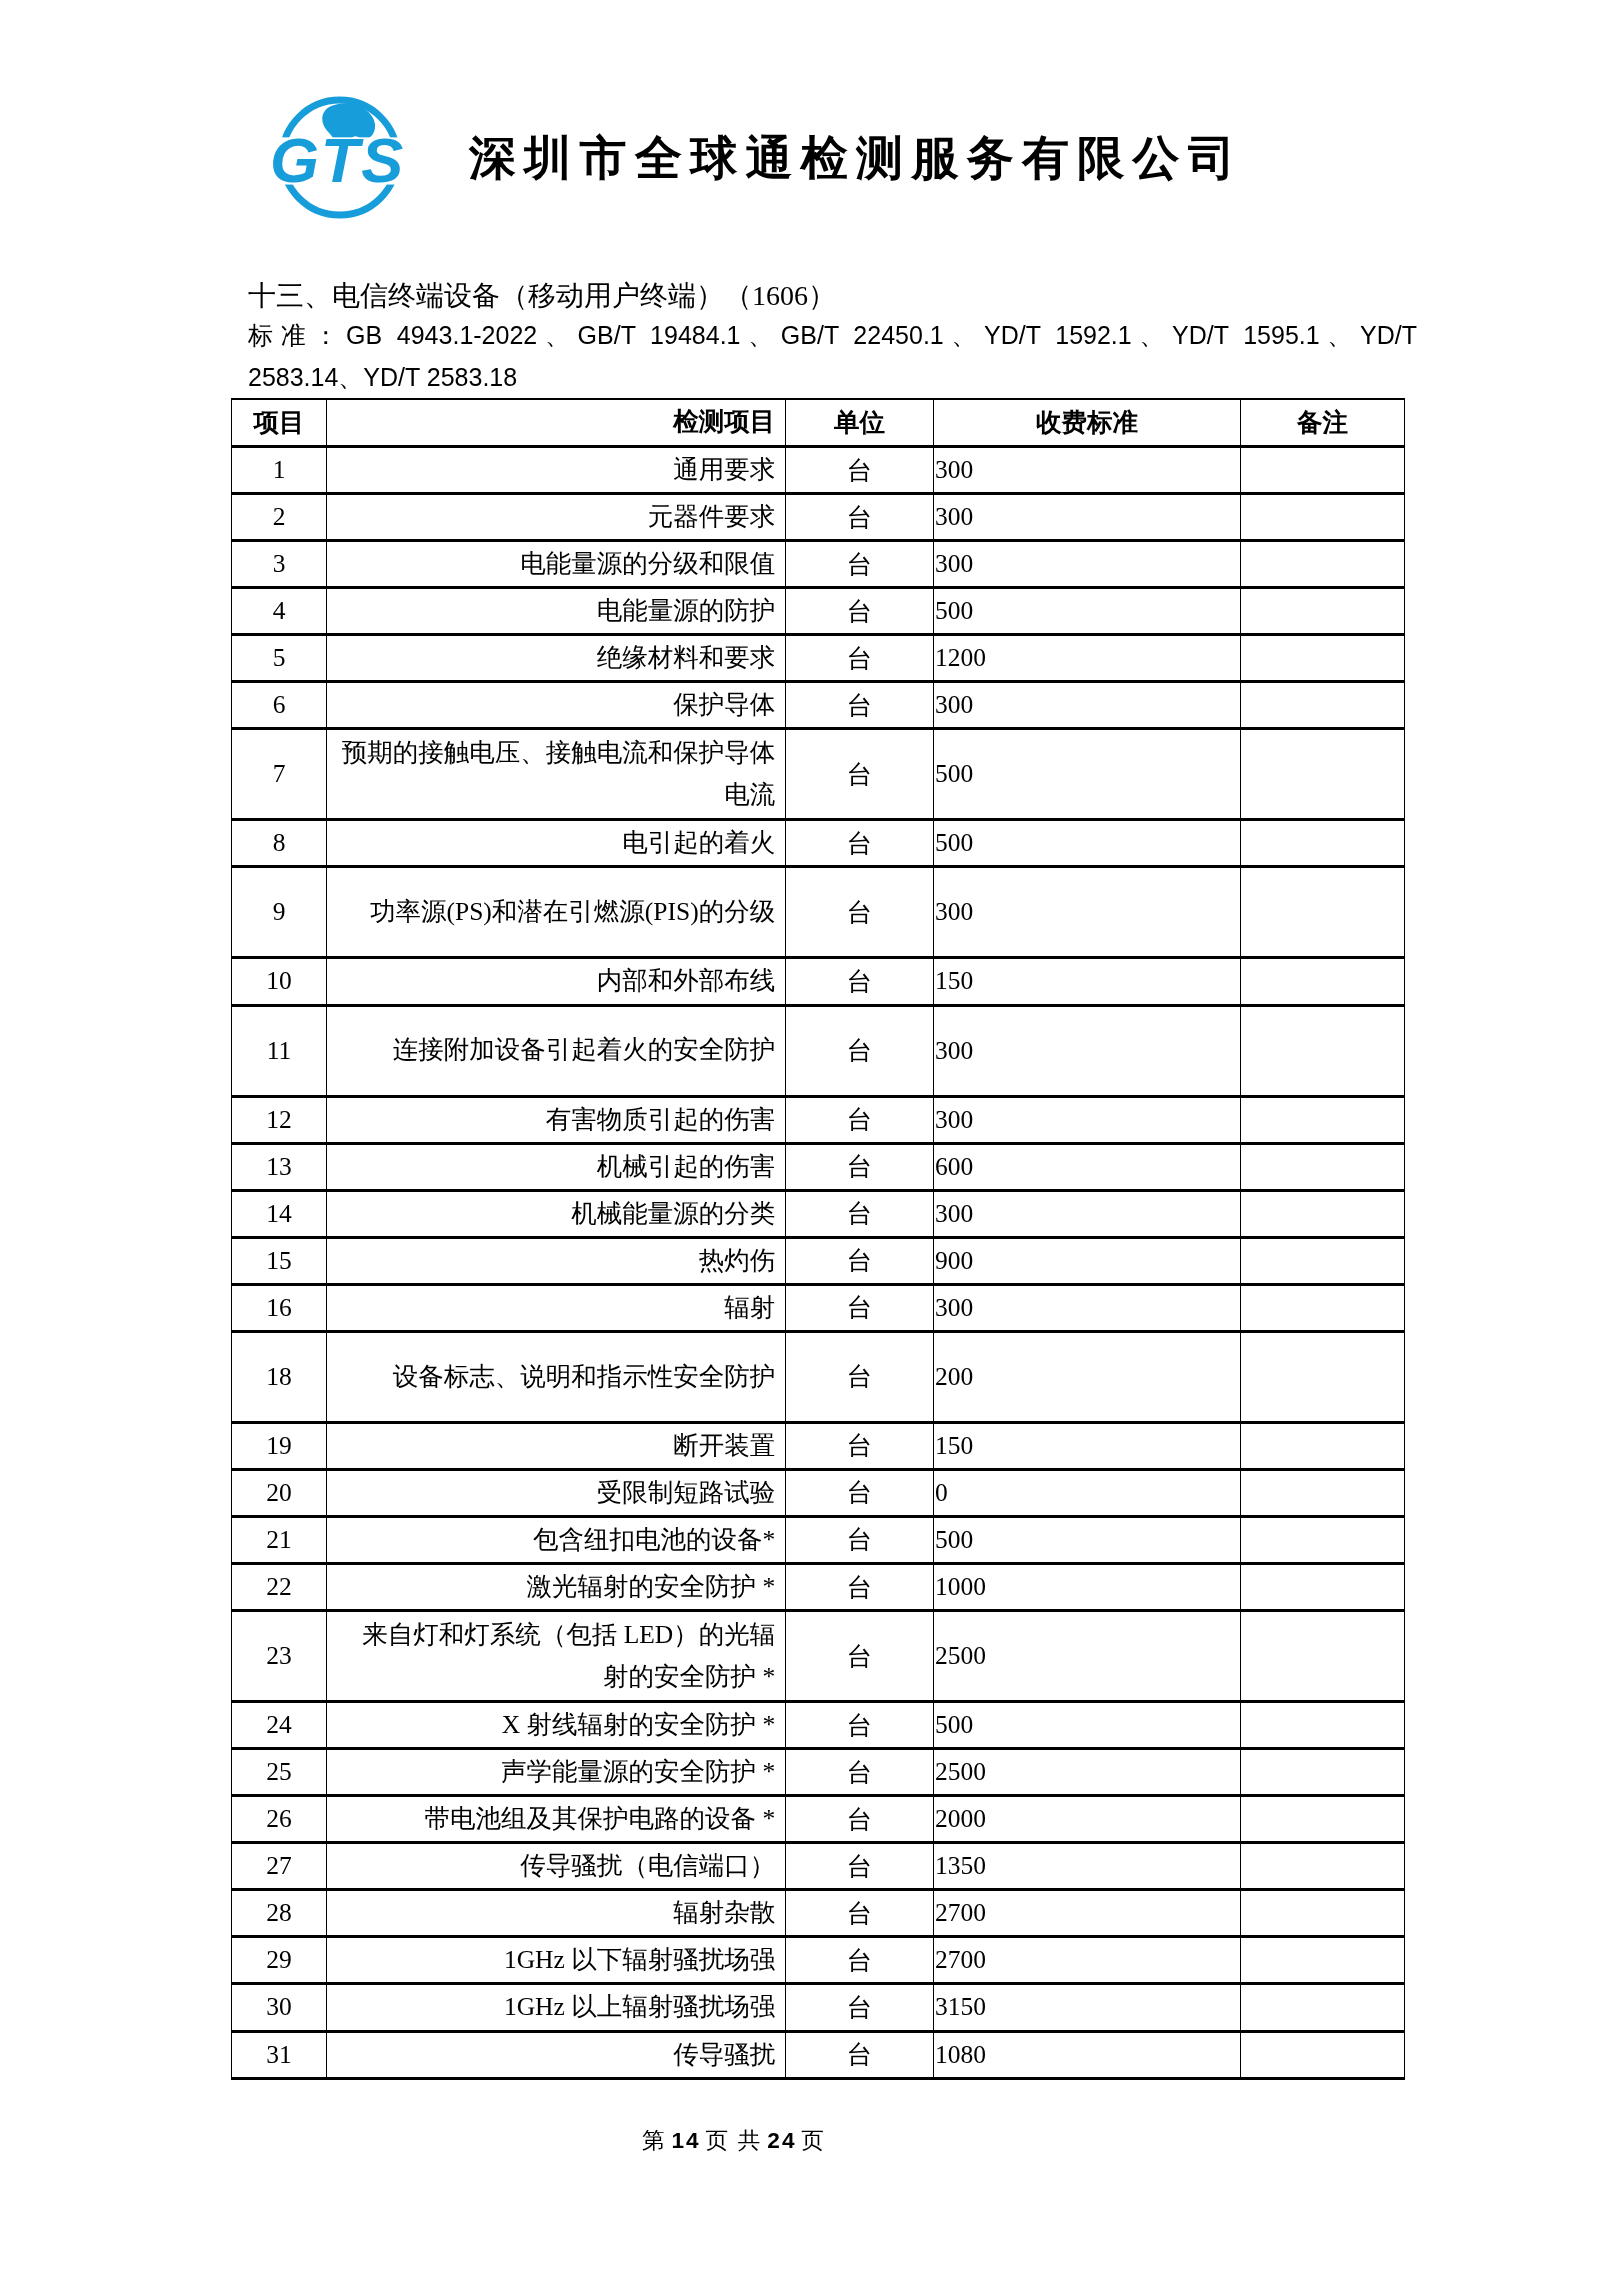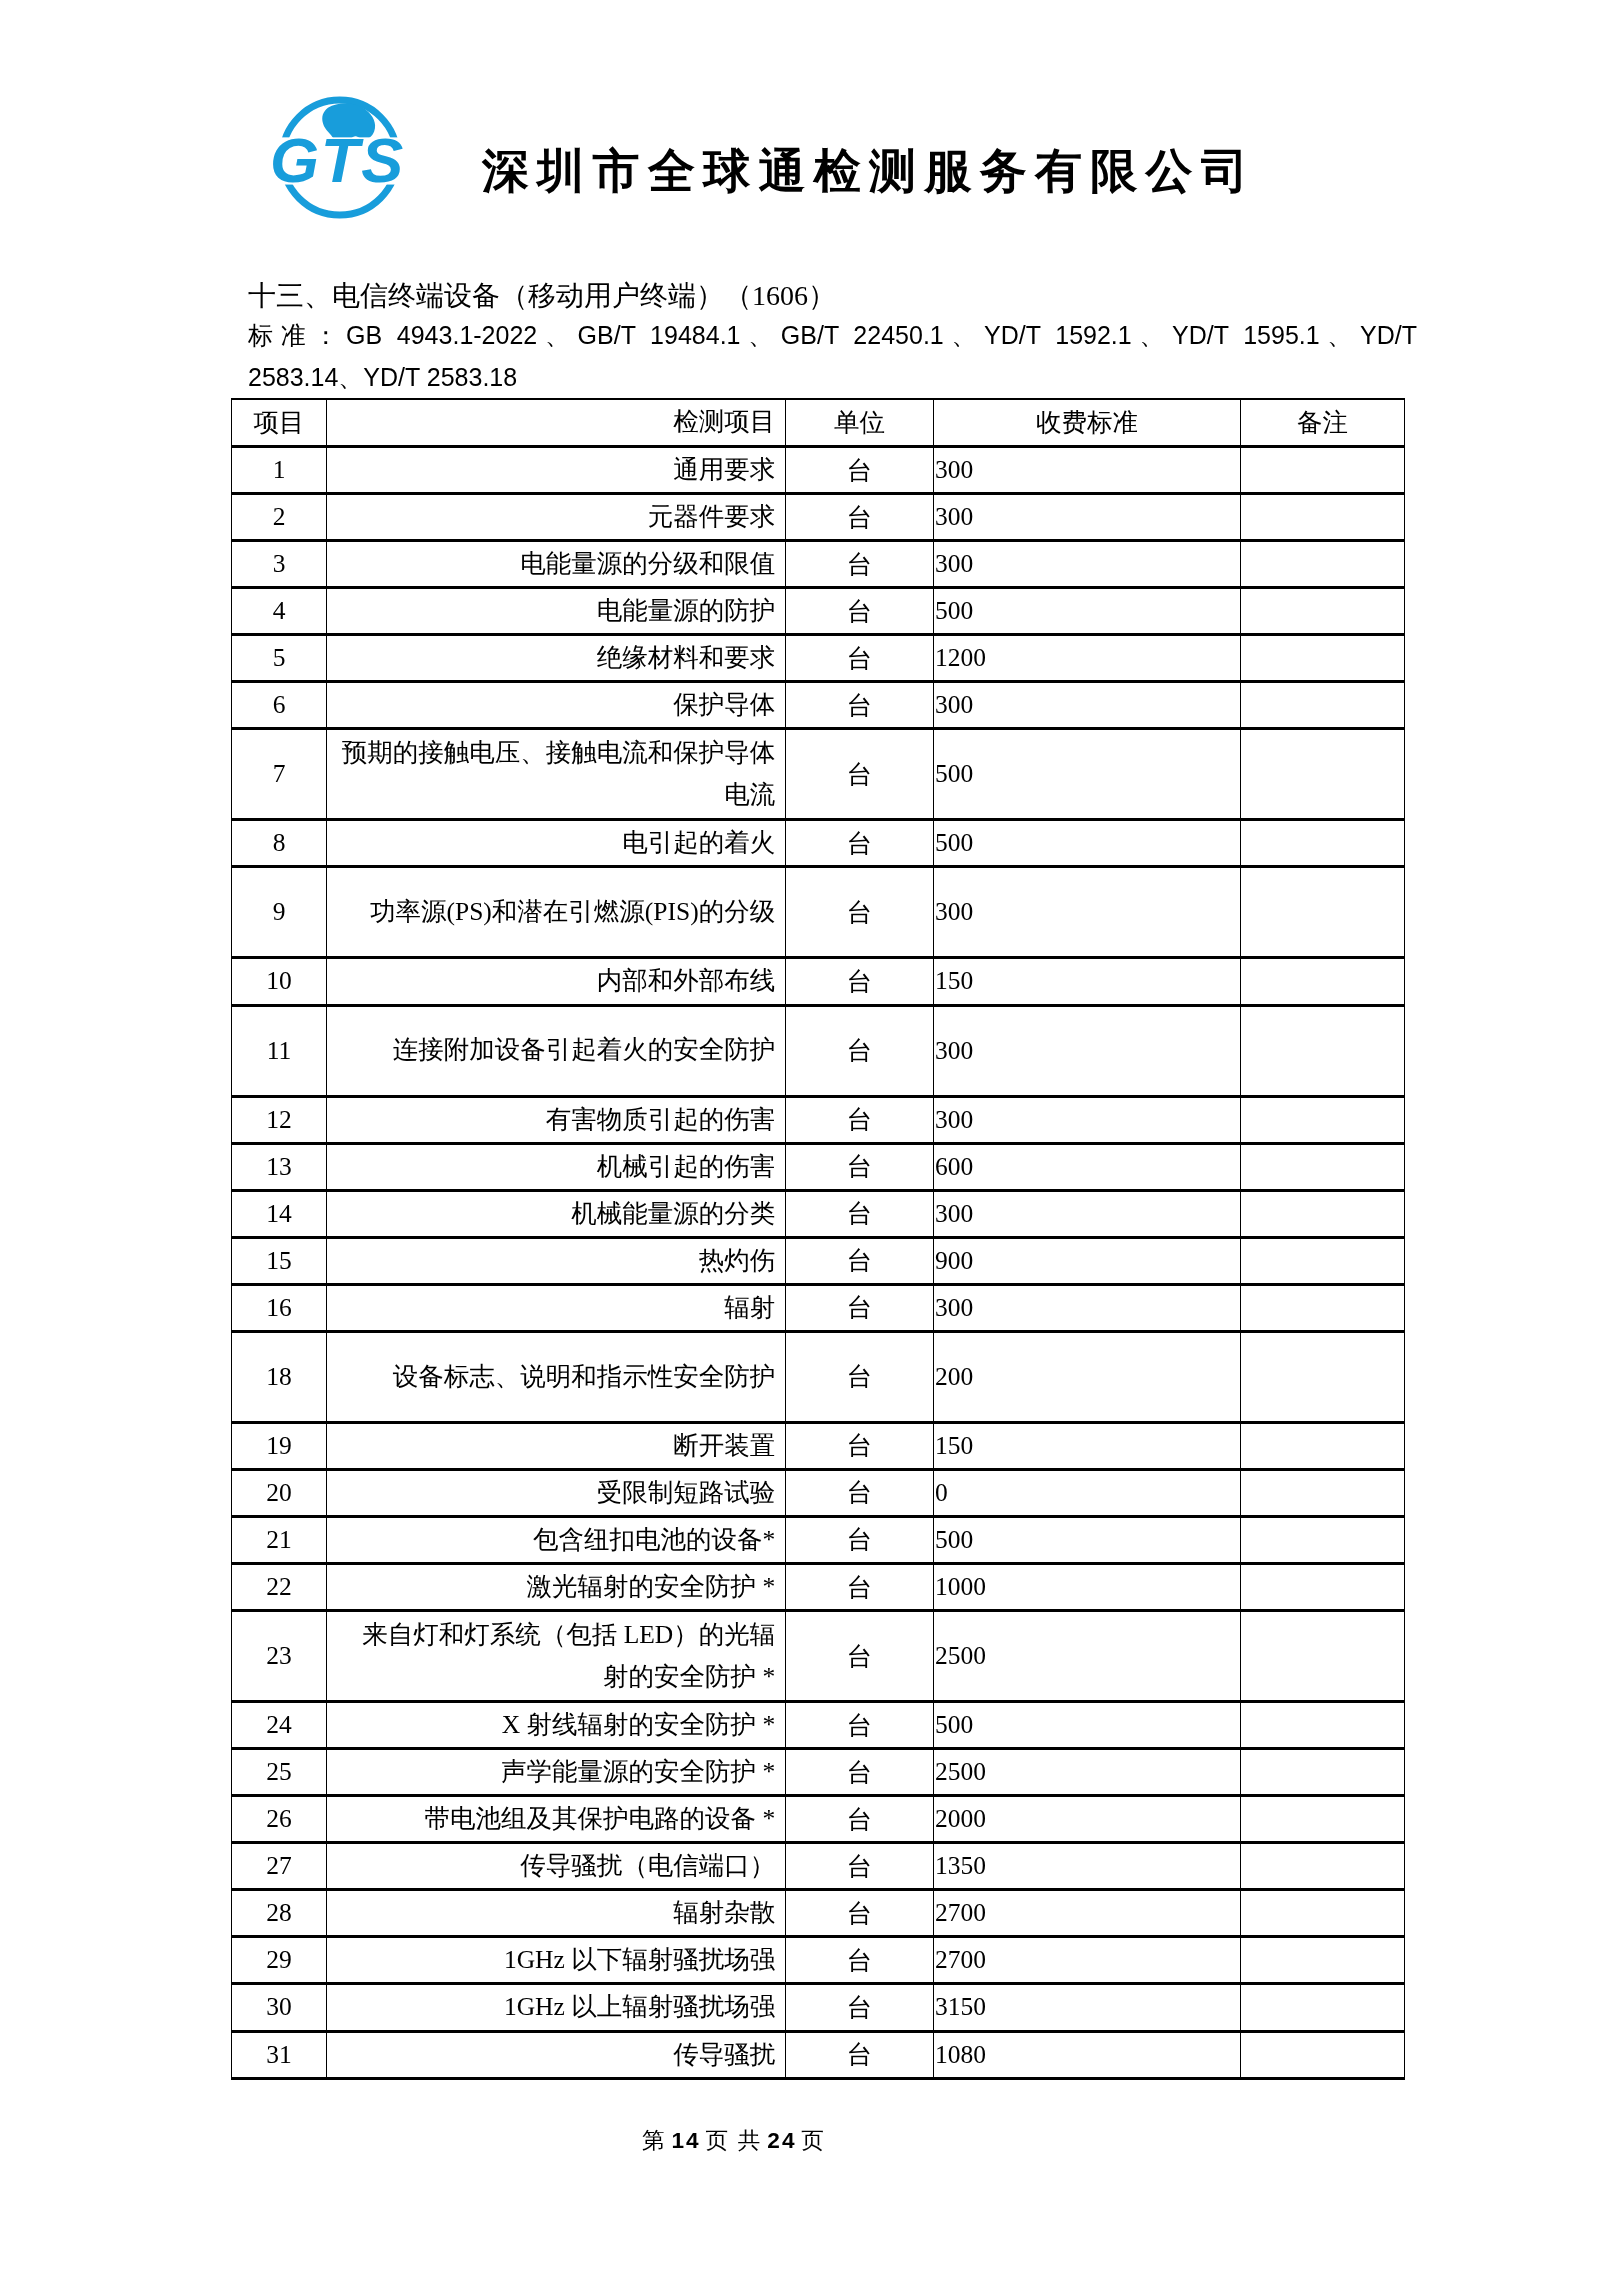--- a/index.html
+++ b/index.html
@@ -18,21 +18,21 @@
     position: absolute;
     left: 265px;
     top: 94px;
     width: 177px;
     height: 129px;
   }
   .company {
     position: absolute;
     left: 465px;
     top: 129px;
-    margin: 17px;
+    margin: 4px;
     font-size: 47px;
     font-weight: 700;
     letter-spacing: 8.3px;
     line-height: 1.1;
     white-space: nowrap;
   }
 
   
   .sec-title {
     position: absolute;
@@ -67,20 +67,21 @@
     border: 1.5px solid #000000;
     vertical-align: middle;
     font-weight: 400;
     overflow: hidden;
   }
   .price-table th {
     border-top-width: 2px;
     border-bottom-width: 3.9px;
     font-size: 25.5px;
     height: 43px;
+    font-weight: bold;
   }
   .price-table td {
     border-top-width: 3.9px;
     border-bottom-width: 3.9px;
     font-size: 25.5px;
     height: 42px;
   }
   .price-table tbody tr.tall td { height: 86px; }
   .c-no   { text-align: center; }
   .c-item { text-align: right; padding-left: 13.7px; padding-right: 9.8px; line-height: 1.65; }

